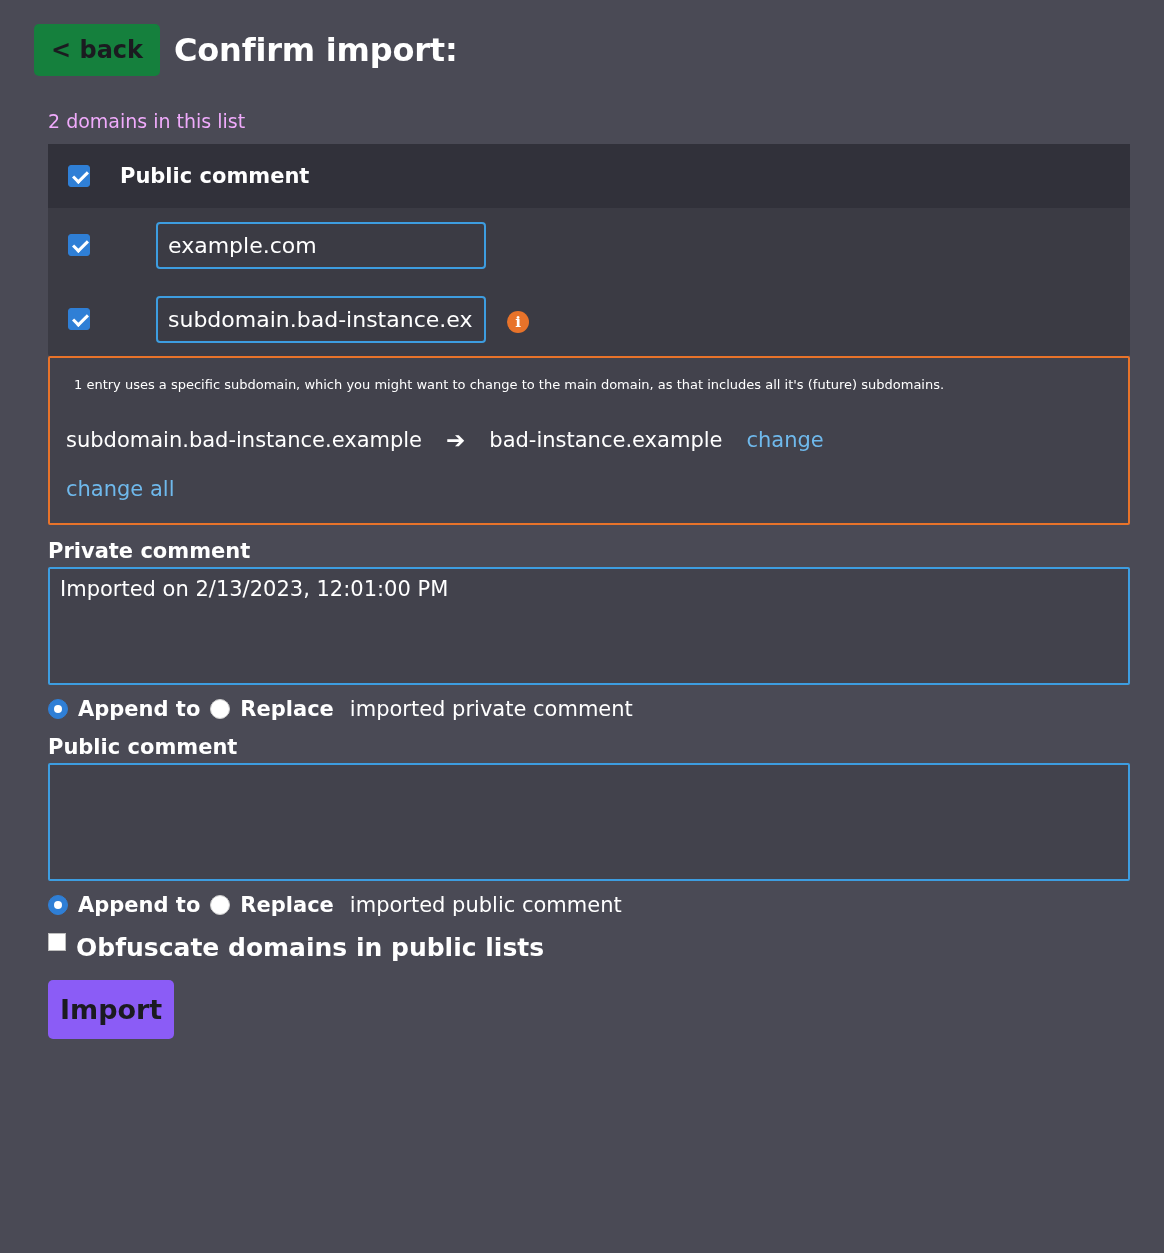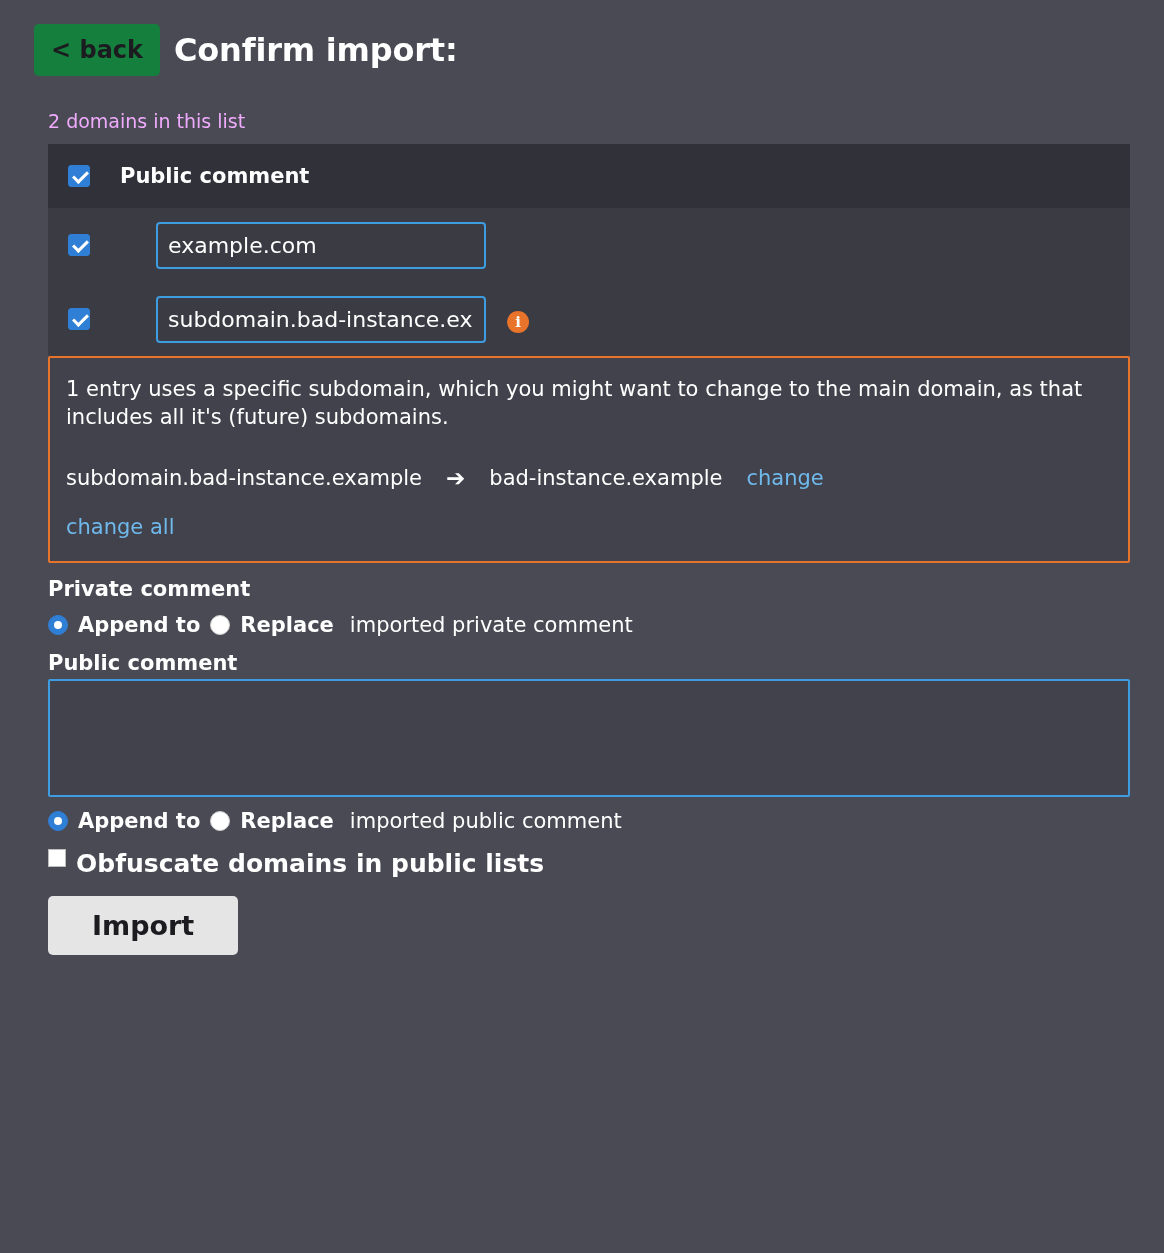--- a/index.html
+++ b/index.html
@@ -133,23 +133,24 @@
   
   .warning-box {
     margin-left: 14px;
     width: 1082px;
     border: 2px solid #e8732a;
     background: #42424c;
     padding: 18px 16px 22px 16px;
     border-radius: 2px;
   }
   .warning-text {
-    font-size: 21px;
+    font-size: 13px;
     line-height: 1.32;
     margin-bottom: 34px;
+    margin-left: 8px;
   }
   .suggestion-row {
     display: flex;
     align-items: center;
     font-size: 21px;
     gap: 24px;
     margin-bottom: 24px;
   }
   .arrow { font-size: 23px; }
   .link {
@@ -224,28 +225,28 @@
     width: 18px;
     height: 18px;
     background: #ffffff;
     border: 1px solid #bdbdbd;
     display: inline-block;
     cursor: pointer;
   }
 
   .import-button {
     margin: 18px 0 0 14px;
-    background: #e5e5e5;
+    background: #8b5cf6;
     color: #1b1b20;
     border: none;
     border-radius: 5px;
     font-family: "DejaVu Sans", sans-serif;
     font-size: 27px;
     font-weight: bold;
-    padding: 14px 44px;
+    padding: 14px 12px;
     cursor: pointer;
   }
 </style>
 </head>
 <body>
 
 <div class="page">
 
   <div class="header">
     <button class="back-button">&lt; back</button>
@@ -289,20 +290,21 @@
     <div class="suggestion-row">
       <span>subdomain.bad-instance.example</span>
       <span class="arrow">➔</span>
       <span>bad-instance.example</span>
       <span class="link">change</span>
     </div>
     <span class="link">change all</span>
   </div>
 
   <div class="field-label">Private comment</div>
+  <textarea class="big-textarea" placeholder="" style="">Imported on 2/13/2023, 12:01:00 PM</textarea>
 
   <div class="radio-row">
     <span class="radio selected"></span>
     <span class="radio-label">Append to</span>
     <span class="radio"></span>
     <span class="radio-label">Replace</span>
     <span class="radio-suffix">imported private comment</span>
   </div>
 
   <div class="field-label">Public comment</div>

